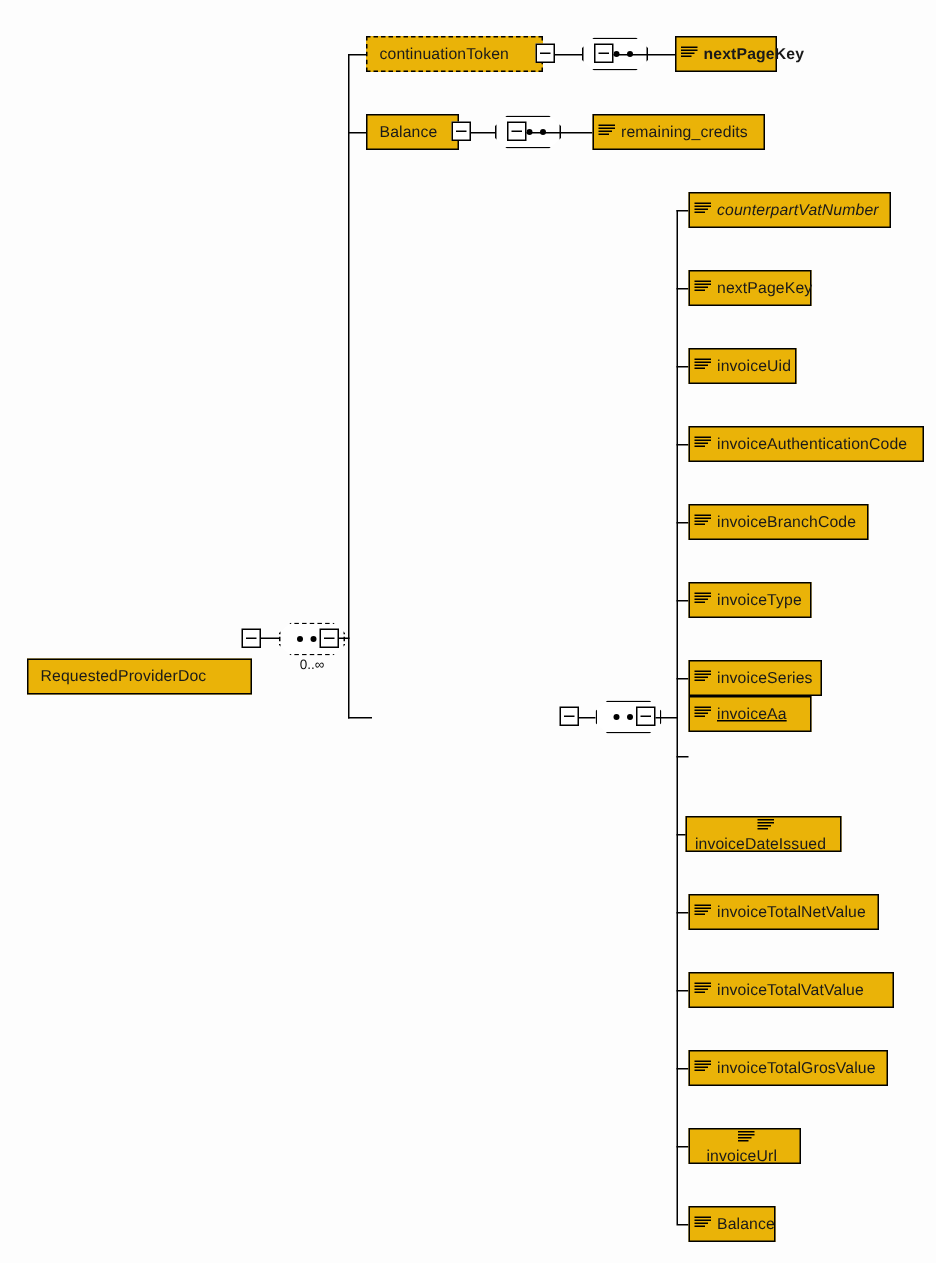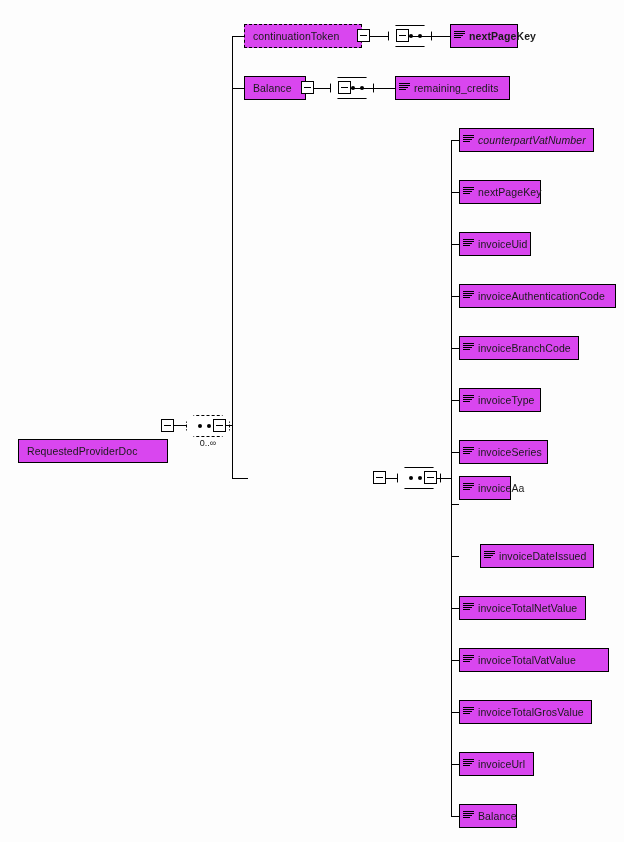--- a/index.html
+++ b/index.html
@@ -11,21 +11,21 @@
   }
   #diagram{
     position:relative;
     width:624px;height:842px;
     background:#fdfdfd;
   }
   
   .node{
     position:absolute;
     box-sizing:border-box;
-    background:#d946ef;
+    background:#eab308;
     border:1px solid #000000;
     display:flex;
     align-items:center;
     height:24px;
     white-space:nowrap;
   }
   .node .label{
     font-size:10.5px;
     color:#1a1a1a;
     letter-spacing:.1px;
@@ -282,32 +282,32 @@
     <span class="leaf-icon">
         <i></i>
         <i></i>
         <i></i>
         <i></i>
       </span>
     <span class="label">invoiceSeries</span>
   </div>
 
   <div class="h-line" style="left:451px;top:504px;width:8px;"></div>
-  <div class="node leaf" style="left:459px;top:476px;width:52px;">
+  <div class="node leaf" style="left:459px;top:464px;width:82px;text-decoration:underline;">
     <span class="leaf-icon">
         <i></i>
         <i></i>
         <i></i>
         <i></i>
       </span>
     <span class="label">invoiceAa</span>
   </div>
 
   <div class="h-line" style="left:451px;top:556px;width:8px;"></div>
-  <div class="node leaf" style="left:480px;top:544px;width:114px;">
+  <div class="node leaf" style="left:457px;top:544px;width:104px;flex-direction:column;">
     <span class="leaf-icon">
         <i></i>
         <i></i>
         <i></i>
         <i></i>
       </span>
     <span class="label">invoiceDateIssued</span>
   </div>
 
   <div class="h-line" style="left:451px;top:608px;width:8px;"></div>
@@ -315,21 +315,21 @@
     <span class="leaf-icon">
         <i></i>
         <i></i>
         <i></i>
         <i></i>
       </span>
     <span class="label">invoiceTotalNetValue</span>
   </div>
 
   <div class="h-line" style="left:451px;top:660px;width:8px;"></div>
-  <div class="node leaf" style="left:459px;top:648px;width:150px;">
+  <div class="node leaf" style="left:459px;top:648px;width:137px;">
     <span class="leaf-icon">
         <i></i>
         <i></i>
         <i></i>
         <i></i>
       </span>
     <span class="label">invoiceTotalVatValue</span>
   </div>
 
   <div class="h-line" style="left:451px;top:712px;width:8px;"></div>
@@ -337,21 +337,21 @@
     <span class="leaf-icon">
         <i></i>
         <i></i>
         <i></i>
         <i></i>
       </span>
     <span class="label">invoiceTotalGrosValue</span>
   </div>
 
   <div class="h-line" style="left:451px;top:764px;width:8px;"></div>
-  <div class="node leaf" style="left:459px;top:752px;width:75px;">
+  <div class="node leaf" style="left:459px;top:752px;width:75px;flex-direction:column;">
     <span class="leaf-icon">
         <i></i>
         <i></i>
         <i></i>
         <i></i>
       </span>
     <span class="label">invoiceUrl</span>
   </div>
 
   <div class="h-line" style="left:451px;top:816px;width:8px;"></div>

